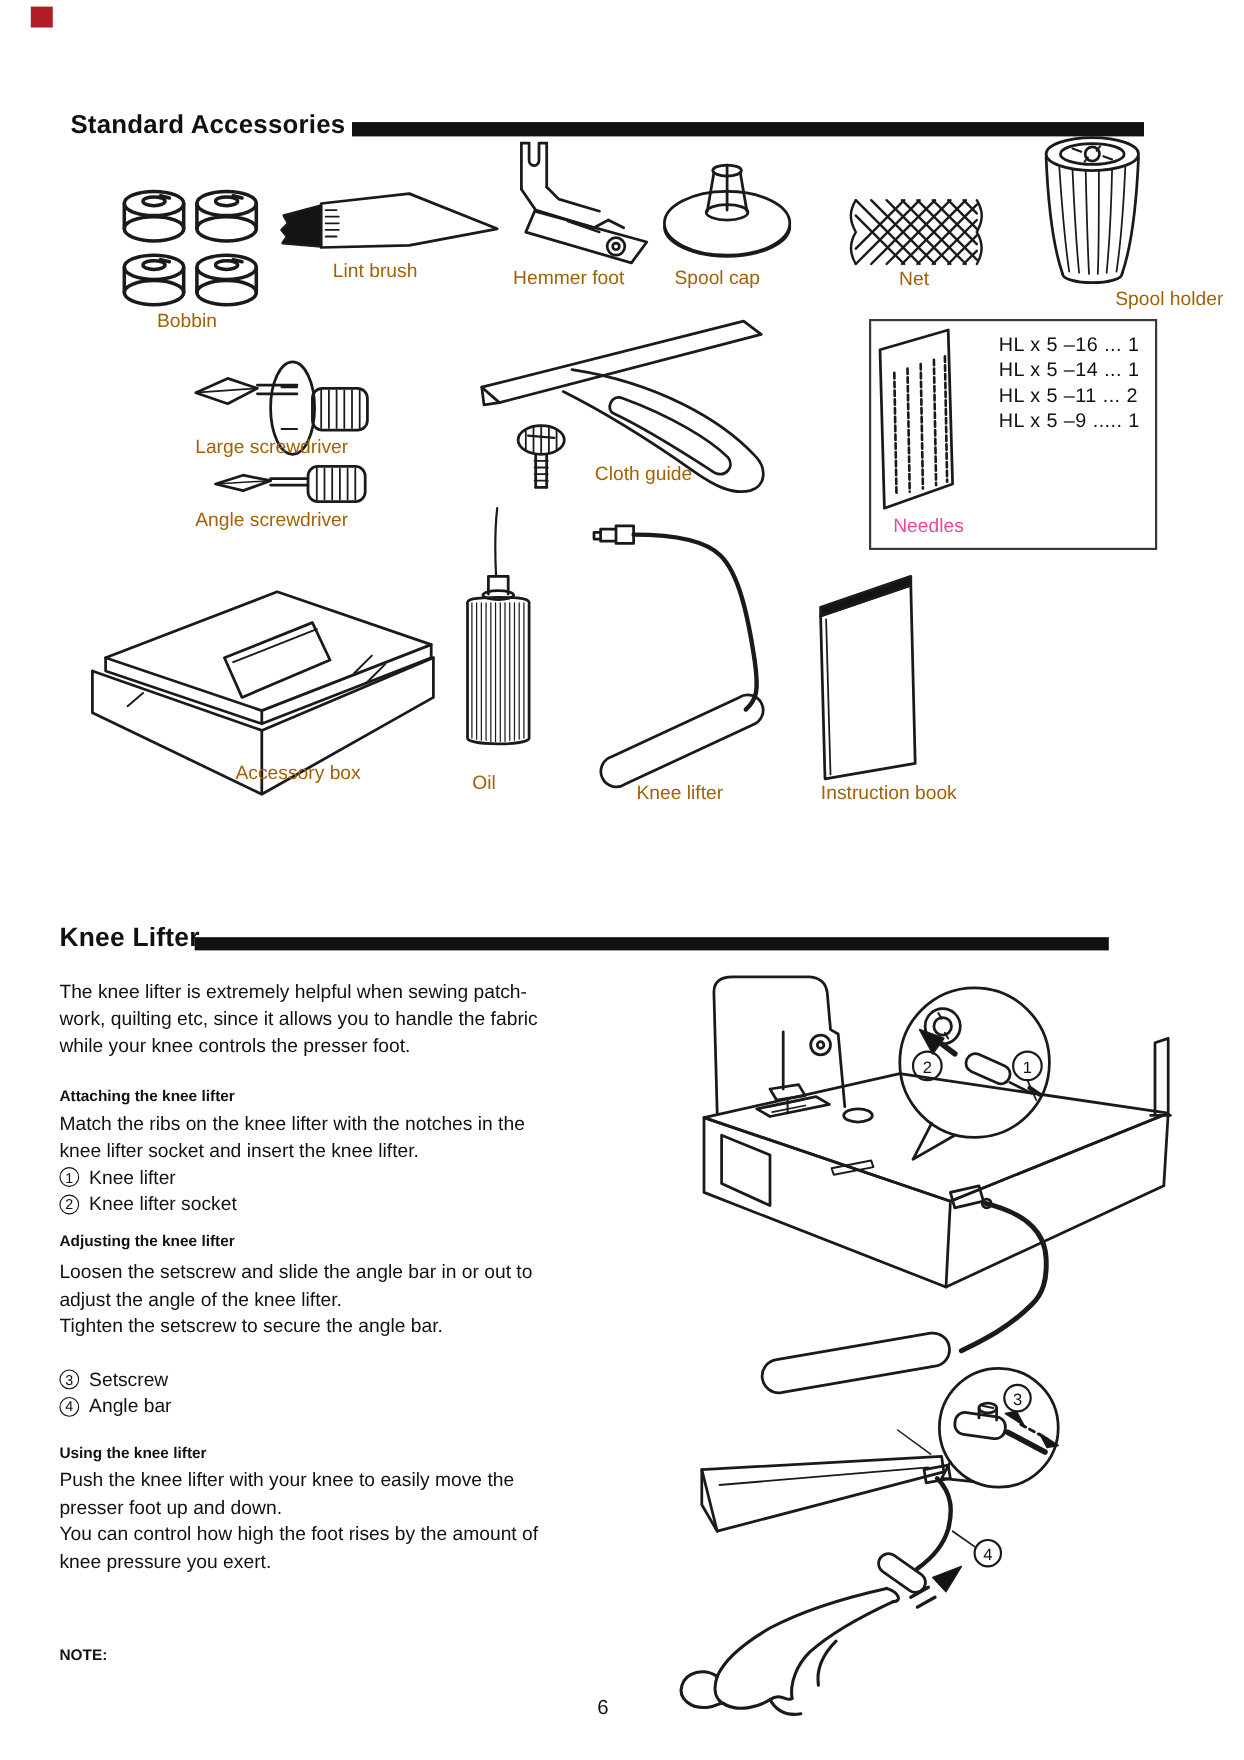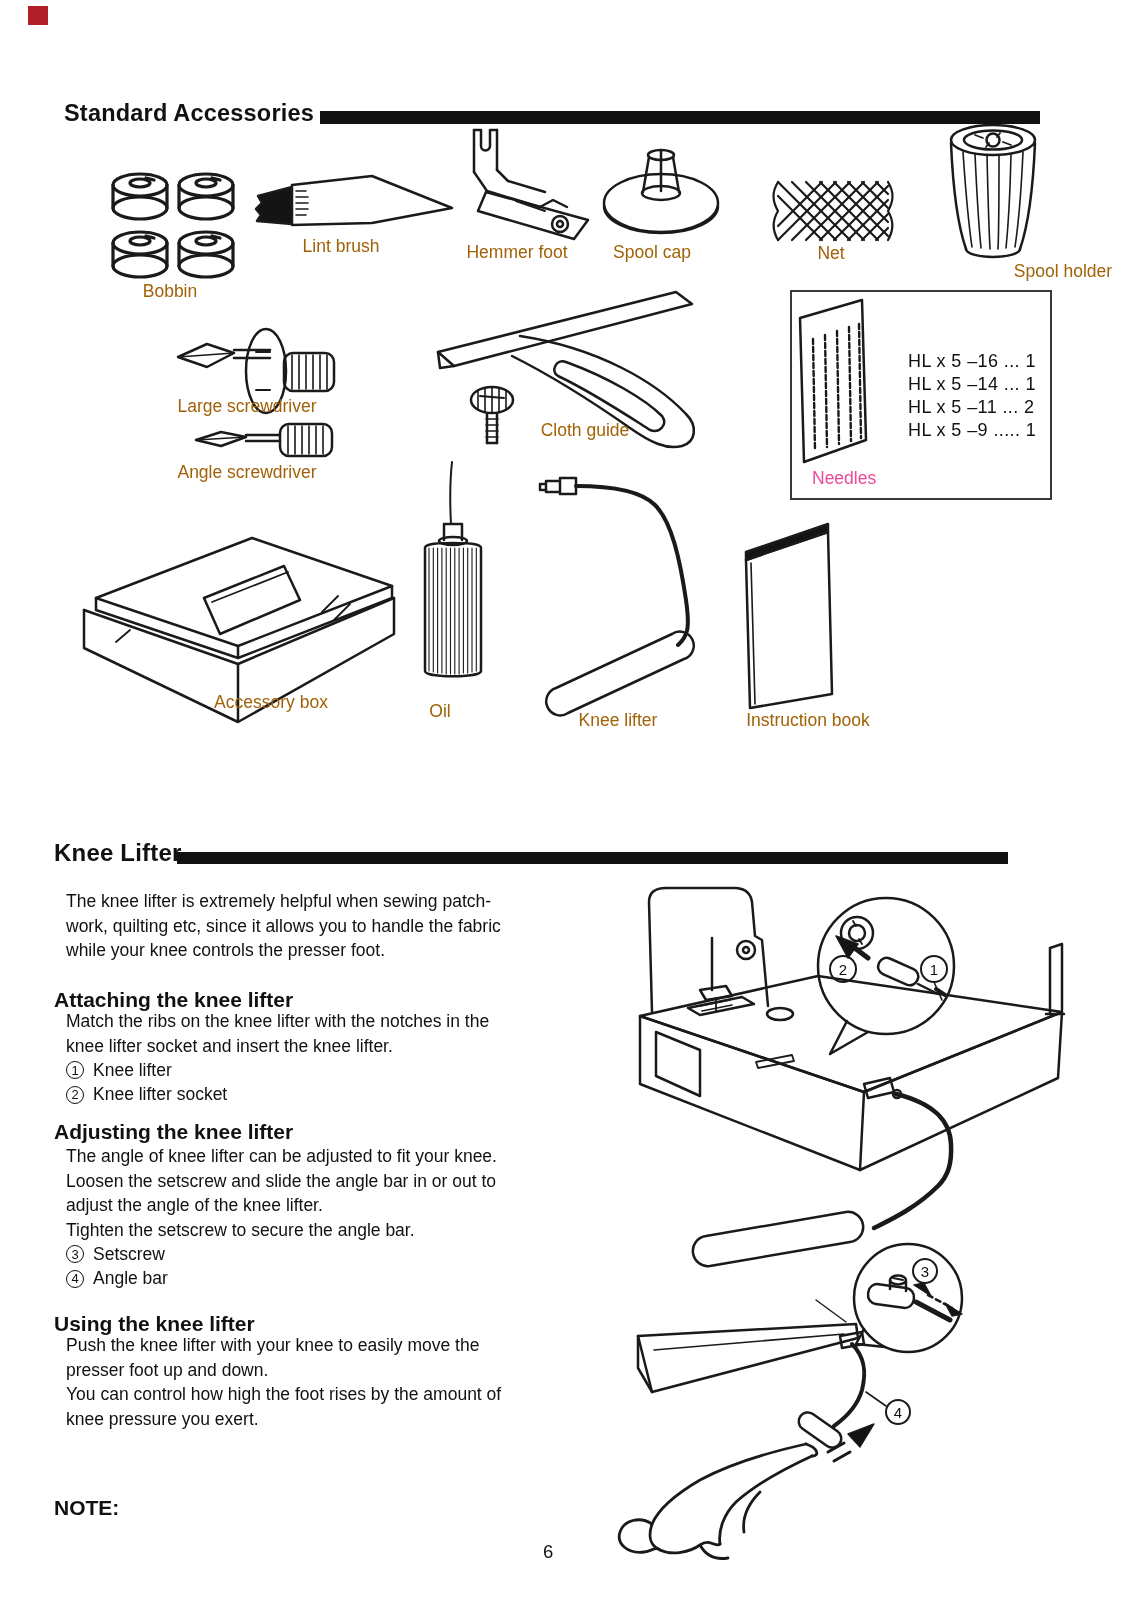--- a/index.html
+++ b/index.html
@@ -6,24 +6,24 @@
   #page{
     position:relative;width:1131px;height:1600px;background:#ffffff;overflow:hidden;
     font-family:"Liberation Sans", sans-serif;color:#111;
   }
   .corner-marker{position:absolute;left:28px;top:6px;width:20px;height:19px;background:#b01e28;}
   .h1{position:absolute;font-weight:bold;font-size:23.5px;letter-spacing:.2px;white-space:nowrap;}
   .rule{position:absolute;background:#111;}
   .acc-label{position:absolute;font-size:17.5px;transform:translateX(-50%);white-space:nowrap;color:#a16207;}
   .acc-label-left{position:absolute;font-size:17.5px;white-space:nowrap;color:#ec4899;}
   .needles-box{position:absolute;left:790px;top:290px;width:262px;height:210px;border:2px solid #3a3a3a;box-sizing:border-box;}
-  .needle-spec{position:absolute;left:908px;font-size:18px;letter-spacing:.4px;white-space:nowrap;margin-top:48px;}
+  .needle-spec{position:absolute;left:908px;font-size:18px;letter-spacing:.4px;white-space:nowrap;}
   .txt-line{font-size:17.5px;line-height:24.5px;white-space:nowrap;}
-  .txt-block{position:absolute;left:66px;}
-  .sub-head{position:absolute;left:54px;font-size:21px;font-weight:bold;white-space:nowrap;}
+  .txt-block{position:absolute;left:54px;}
+  .sub-head{position:absolute;left:54px;font-size:14px;font-weight:bold;white-space:nowrap;}
   .num-item{display:flex;align-items:center;height:24.5px;}
   .num-circle{
     display:inline-flex;align-items:center;justify-content:center;
     width:18px;height:18px;border:1.6px solid #111;border-radius:50%;
     font-size:13px;line-height:1;margin-right:9px;flex:0 0 auto;box-sizing:border-box;
   }
   .num-label{font-size:17.5px;white-space:nowrap;}
   .page-num{position:absolute;left:543px;top:1541px;font-size:18.5px;}
   svg.lineart{position:absolute;left:0;top:0;pointer-events:none;}
   svg.lineart *{vector-effect:non-scaling-stroke;}
@@ -298,21 +298,20 @@
       <span class="num-label">Knee lifter</span>
     </div>
     <div class="num-item">
       <span class="num-circle">2</span>
       <span class="num-label">Knee lifter socket</span>
     </div>
   </div>
 
   <div class="sub-head" style="top:1120px;">Adjusting the knee lifter</div>
   <div class="txt-block" style="top:1144px;">
-    <div class="txt-line">The angle of knee lifter can be adjusted to fit your knee.</div>
     <div class="txt-line">Loosen the setscrew and slide the angle bar in or out to</div>
     <div class="txt-line">adjust the angle of the knee lifter.</div>
     <div class="txt-line">Tighten the setscrew to secure the angle bar.</div>
   </div>
   <div class="txt-block" style="top:1242px;">
     <div class="num-item">
       <span class="num-circle">3</span>
       <span class="num-label">Setscrew</span>
     </div>
     <div class="num-item">

